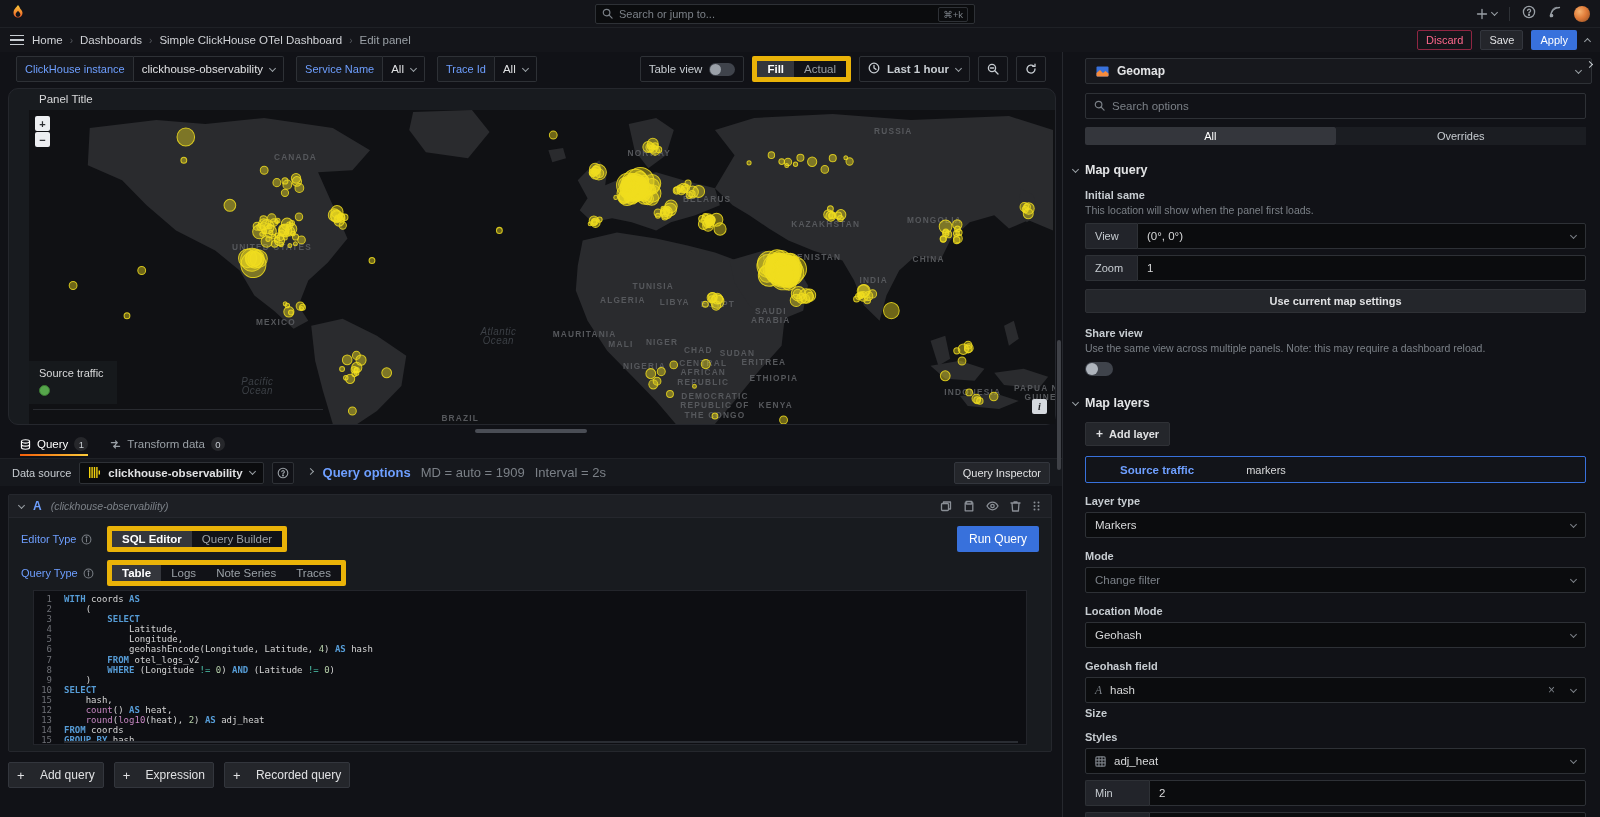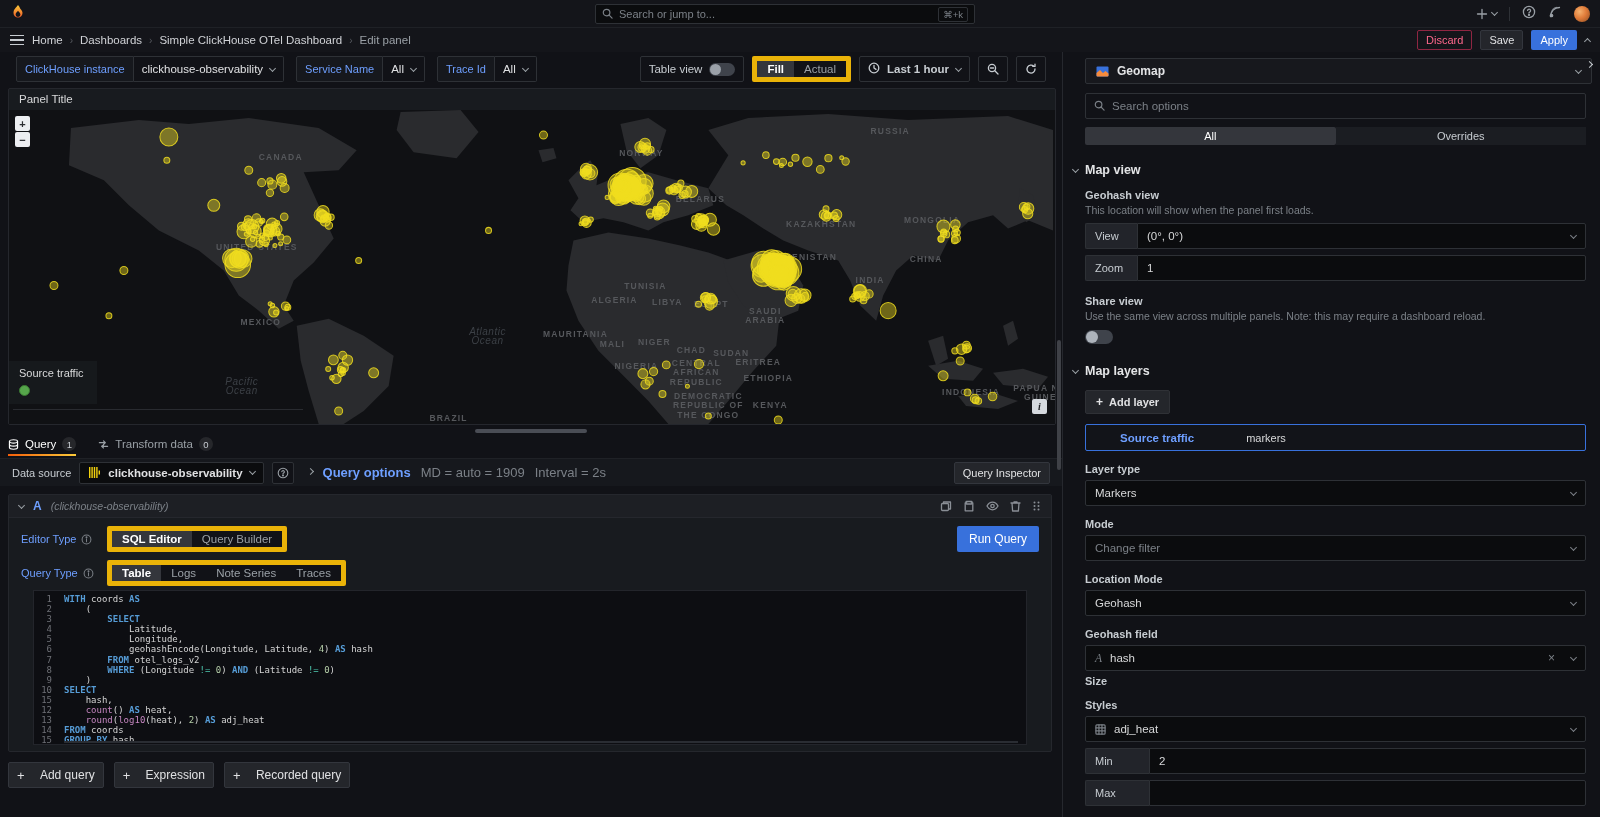--- a/index.html
+++ b/index.html
@@ -55,40 +55,40 @@
   .tb-right { margin-left:auto; display:flex; align-items:center; gap:8px; }
   .tb-box { height:26px; border:1px solid #2e3136; border-radius:2px; display:flex; align-items:center;
     padding:0 8px; gap:7px; font-size:11.5px; color:#c7ccd1; background:#111217; cursor:pointer; }
   .toggle { width:26px; height:13px; border-radius:7px; background:#3f434b; position:relative; }
   .toggle i { position:absolute; left:1px; top:1px; width:11px; height:11px; border-radius:50%; background:#9ba1a9; }
   .seg { display:flex; border:5px solid #eab308; border-radius:2px; overflow:hidden; height:26px; background:#111217; }
   .seg .opt { padding:0 10px; display:flex; align-items:center; font-size:11.5px; color:#9aa0a6; cursor:pointer; }
   .seg .opt.active { background:#34363c; color:#fff; font-weight:bold; }
   
   .panel { margin:2px 6px 0 8px; height:337px; background:#181b1f; border:1px solid #25272d;
-    border-radius:2px; display:flex; flex-direction:column; }
+    border-radius:10px; display:flex; flex-direction:column;padding-left:20px; }
   .panel-header { height:21px; padding:4px 10px; font-size:11.5px; color:#d8d9da; }
   .map { position:relative; flex:1; background:#101114; overflow:hidden; }
   .map svg.world { position:absolute; inset:0; width:100%; height:100%; }
   .zoomctl { position:absolute; left:6px; top:6px; display:flex; flex-direction:column; gap:1px; }
   .zoomctl b { width:15px; height:15px; background:#eceef1; color:#2b2d31; border-radius:2px;
     display:flex; align-items:center; justify-content:center; font-size:11px; cursor:pointer; }
   .maplegend { position:absolute; left:0; bottom:20px; background:rgba(24,27,31,.82);
     padding:6px 10px 8px 10px; min-width:88px; }
   .maplegend .ll { font-size:11px; color:#d8d9da; }
   .maplegend .dot { margin-top:6px; width:11px; height:11px; border-radius:50%; background:#56a64b;
     border:1px solid #3b7a33; }
   .mapattrib { position:absolute; left:4px; bottom:14px; width:290px; height:1px; background:#3a3d42; opacity:.6; }
   .infobtn { position:absolute; right:8px; bottom:10px; width:15px; height:15px; background:#d5d9de;
     color:#1f2125; border-radius:2px; font:italic bold 10px "Liberation Serif", serif;
     display:flex; align-items:center; justify-content:center; cursor:pointer; }
   .drag-handle { height:12px; display:flex; align-items:center; justify-content:center; }
   .drag-handle i { width:112px; height:4px; border-radius:2px; background:#4a4d55; }
   
-  .qtabs { height:22px; display:flex; align-items:flex-start; gap:22px; padding:0 8px;
+  .qtabs { height:22px; display:flex; align-items:flex-start; gap:22px; padding:0 20px;
     border-bottom:1px solid #1f2126; }
   .qtab { display:flex; align-items:center; gap:6px; font-size:11.5px; color:#9aa0a6;
     padding-bottom:5px; cursor:pointer; position:relative; }
   .qtab.active { color:#fff; }
   .qtab.active::after { content:""; position:absolute; left:0; right:0; bottom:0; height:2px;
     background:linear-gradient(90deg,#f55f0a,#fbca3a); }
   .qbadge { min-width:14px; height:14px; border-radius:8px; background:#26272b; color:#c7ccd1;
     font-size:9.5px; display:flex; align-items:center; justify-content:center; padding:0 4px; }
   
   .dsrow { height:27px; background:#16181d; display:flex; align-items:center; gap:8px; padding:0 12px; }
@@ -928,38 +928,39 @@
     </div>
 
     <div class="sb-tabs">
       <span class="t active">All</span>
       <span class="t">Overrides</span>
     </div>
 
     <div class="sect">
       <div class="sect-head">
         <i class="chev"></i>
-        <span class="st">Map view</span>
+        <span class="st">Map query</span>
       </div>
       <div class="sect-body">
-        <div class="optlabel">Geohash view</div>
+        <div class="optlabel">Initial same</div>
         <div class="optdesc">This location will show when the panel first loads.</div>
         <div class="inline-row">
           <span class="il">View</span>
           <span class="iv">
             <span>(0°, 0°)</span>
               <i class="chev"></i>
           </span>
         </div>
         <div class="inline-row">
           <span class="il">Zoom</span>
           <span class="iv">
             <span>1</span>
           </span>
         </div>
+        <div class="fullbtn">Use current map settings</div>
         <div class="optlabel" style="margin-top:14px">Share view</div>
         <div class="optdesc">Use the same view across multiple panels. Note: this may require a dashboard reload.</div>
         <span class="toggle" style="margin-top:7px;display:inline-block;width:28px;height:14px;"><i style="width:12px;height:12px;background:#aeb4bc"></i></span>
       </div>
     </div>
 
     <div class="sect">
       <div class="sect-head">
         <i class="chev"></i>
         <span class="st">Map layers</span>

